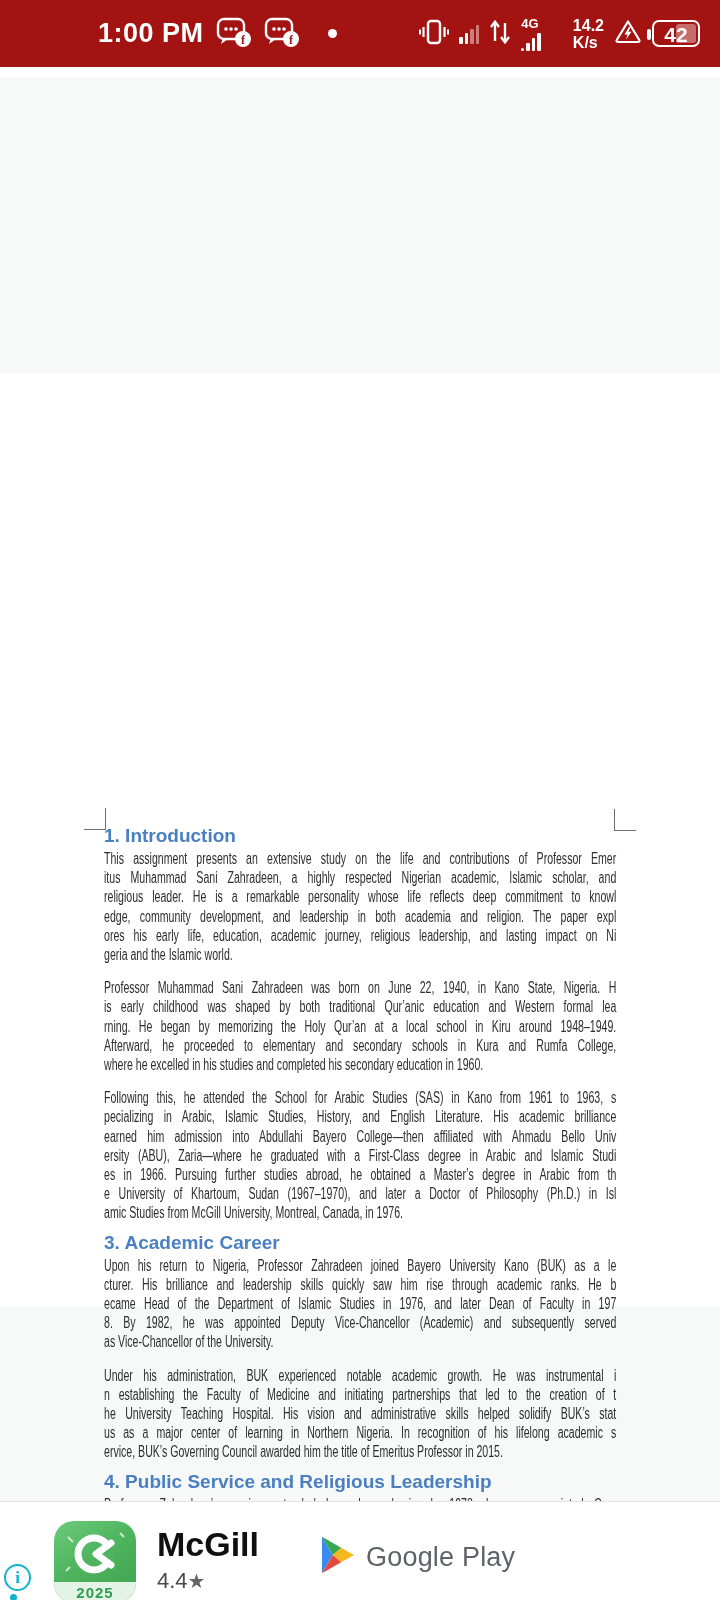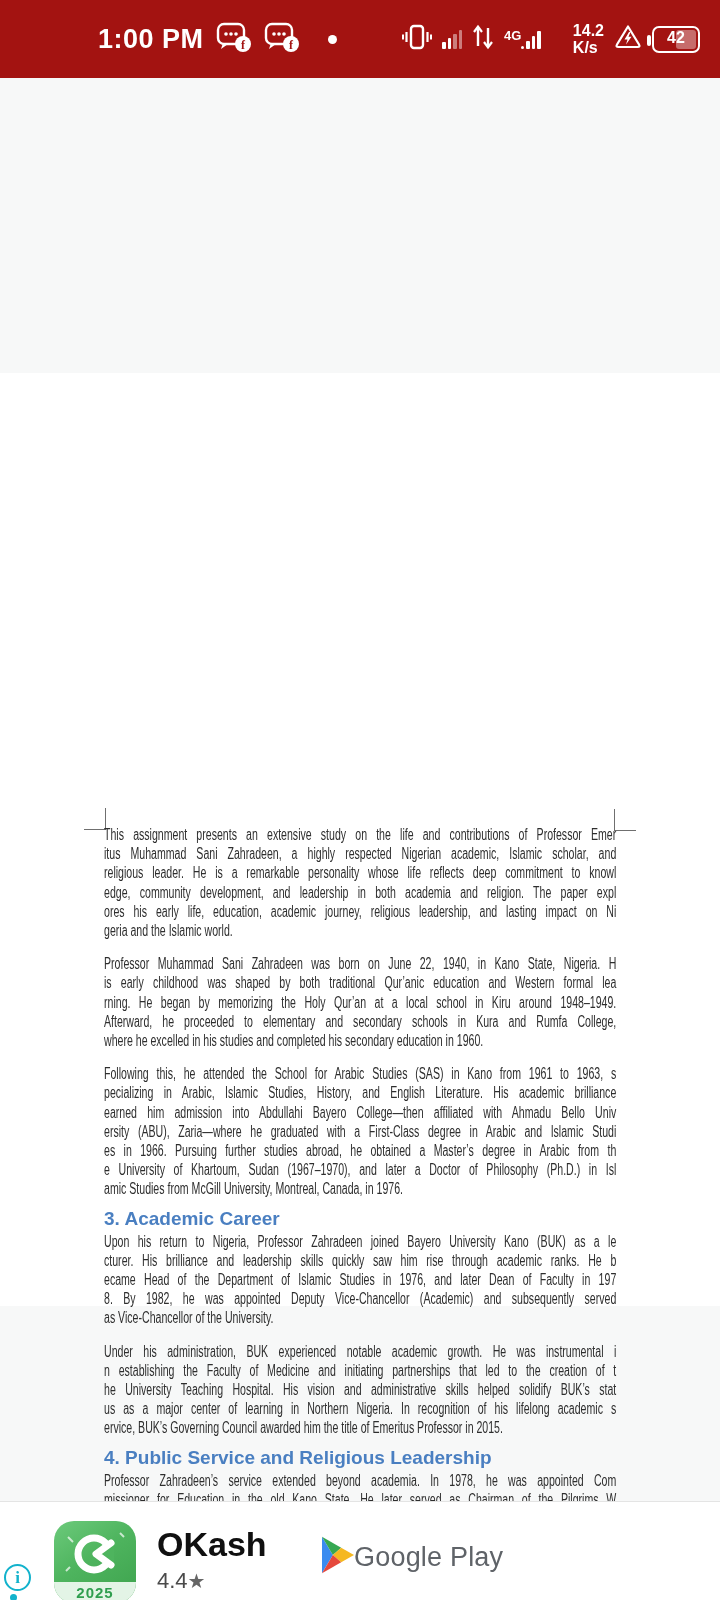--- a/index.html
+++ b/index.html
@@ -5,38 +5,38 @@
   html,body{margin:0;padding:0;background:#ffffff;}
   *{box-sizing:border-box;}
   .screen{
     position:relative;width:720px;height:1600px;margin:0 auto;
     background:#ffffff;overflow:hidden;
     font-family:"Liberation Sans", sans-serif;
   }
 
   
   .status-bar{
-    position:absolute;top:0;left:0;width:720px;height:78px;
+    position:absolute;top:0;left:0;width:720px;height:67px;
     background:#a31311;display:flex;align-items:center;
     color:#fff;
   }
   .sb-left{display:flex;align-items:center;gap:12px;margin-left:98px;}
   .sb-time{font-size:27px;font-weight:bold;letter-spacing:.5px;}
   .sb-right{display:flex;align-items:center;gap:10px;margin-left:auto;margin-right:20px;}
   .sb-dot{width:9px;height:9px;border-radius:50%;background:#fff;margin-left:16px;}
   .sig{display:flex;align-items:flex-end;gap:2px;height:20px;}
   .sig i{display:block;width:3.5px;background:#fff;border-radius:1px;}
   .sig i.dim{background:rgba(255,255,255,.45);}
-  .sig2wrap{display:flex;flex-direction:row;align-items:flex-start;line-height:1;}
+  .sig2wrap{display:flex;flex-direction:column;align-items:flex-start;line-height:1;}
   .g4{font-size:13px;font-weight:bold;margin-bottom:1px;margin-left:0px;}
   .speed{font-size:16px;font-weight:bold;line-height:17px;text-align:left;margin-left:22px;}
   .battery{position:relative;width:48px;height:27px;border:2.5px solid #fff;border-radius:7px;}
   .battery .nub{position:absolute;left:-7px;top:7px;width:4px;height:11px;background:#fff;border-radius:2px;}
   .battery .fill{position:absolute;right:2px;top:2px;bottom:2px;width:46%;background:rgba(255,255,255,.38);border-radius:3px;}
-  .battery .lvl{position:absolute;left:0;right:0;top:1px;text-align:center;font-size:16px;font-weight:bold;color:#fff;}
+  .battery .lvl{position:absolute;left:0;right:0;top:1px;text-align:center;font-size:21px;font-weight:bold;color:#fff;}
 
   
   .bg-strip{position:absolute;left:0;width:720px;background:#f7f8f8;}
   .bg-strip.top{top:78px;height:295px;}
   .bg-strip.bottom{top:1306px;height:195px;}
 
   
   .doc-page{position:absolute;left:0;top:373px;width:720px;height:933px;background:#ffffff;}
   .cmark{position:absolute;width:22px;height:22px;border:0 solid #6f6f6f;}
   .cmark.tl{left:84px;top:435px;border-right-width:1.5px;border-bottom-width:1.5px;}
@@ -64,21 +64,21 @@
     display:flex;align-items:center;justify-content:center;}
   .info-dot{position:absolute;left:10px;top:92px;width:7px;height:7px;border-radius:50%;background:#12b2cc;}
   .okash-icon{position:absolute;left:54px;top:19px;width:82px;height:82px;border-radius:20px;
     background:linear-gradient(145deg,#6cca7b 0%,#4eb45e 45%,#3da24d 100%);overflow:hidden;}
   .okash-strip{position:absolute;left:0;bottom:0;width:82px;height:21px;background:#e3f4e6;
     display:flex;align-items:center;justify-content:center;font-size:15px;font-weight:bold;color:#2f9e4f;letter-spacing:1px;}
   .app-name{position:absolute;left:157px;top:24px;font-size:34px;font-weight:bold;color:#101010;line-height:36px;}
   .rating-row{position:absolute;left:157px;top:66px;display:flex;align-items:center;}
   .rating-val{font-size:22px;color:#4a4a4a;}
   .rating-star{font-size:20px;color:#666;}
-  .play-logo{position:absolute;left:322px;top:34px;display:flex;align-items:center;}
+  .play-logo{position:absolute;left:322px;top:34px;display:flex;align-items:center;gap:12px;}
   .play-word{font-size:27px;color:#5f6368;letter-spacing:.2px;}
   .install-btn{position:absolute;left:528px;top:22px;width:160px;height:66px;border-radius:33px;
     background:#1b5fe0;border:none;color:#fff;font-size:29px;font-family:"Liberation Sans",sans-serif;
     display:flex;align-items:center;justify-content:center;cursor:pointer;}
 </style>
 </head>
 <body>
 
 <div class="screen">
 
@@ -170,20 +170,21 @@
 
   <div class="bg-strip top"></div>
   <div class="bg-strip bottom"></div>
 
   <section class="doc-page">
     <span class="cmark tl"></span>
     <span class="cmark tr"></span>
     <span class="cmark bl"></span>
     <span class="cmark br"></span>
     <div class="doc-text">
+        <div class="doc-heading">1. Introduction</div>
         <div class="para">
           <div class="line">This assignment presents an extensive study on the life and contributions of Professor Emer</div>
           <div class="line">itus Muhammad Sani Zahradeen, a highly respected Nigerian academic, Islamic scholar, and</div>
           <div class="line">religious leader. He is a remarkable personality whose life reflects deep commitment to knowl</div>
           <div class="line">edge, community development, and leadership in both academia and religion. The paper expl</div>
           <div class="line">ores his early life, education, academic journey, religious leadership, and lasting impact on Ni</div>
           <div class="line last">geria and the Islamic world.</div>
         </div>
         <div class="para">
           <div class="line">Professor Muhammad Sani Zahradeen was born on June 22, 1940, in Kano State, Nigeria. H</div>
@@ -235,21 +236,21 @@
         <circle cx="40" cy="33" r="16" fill="none" stroke="#fff" stroke-width="7"></circle>
         <polygon points="60,18 60,48 40,33" fill="#4eb45e"></polygon>
         <path d="M57 22 L42 33 L57 44" fill="none" stroke="#fff" stroke-width="7" stroke-linecap="round" stroke-linejoin="round"></path>
         <line x1="14" y1="16" x2="19" y2="21" stroke="rgba(255,255,255,.7)" stroke-width="2"></line>
         <line x1="66" y1="12" x2="70" y2="16" stroke="rgba(255,255,255,.7)" stroke-width="2"></line>
         <line x1="12" y1="50" x2="16" y2="46" stroke="rgba(255,255,255,.7)" stroke-width="2"></line>
       </svg>
       <span class="okash-strip">2025</span>
     </div>
 
-    <div class="app-name">OKash</div>
+    <div class="app-name">McGill</div>
     <div class="rating-row">
       <span class="rating-val">4.4</span>
       <span class="rating-star">★</span>
     </div>
 
     <div class="play-logo">
       <span>
         <svg width="32" height="38" viewBox="0 0 28 32">
           <polygon points="0,0 9.5,16 0,32" fill="#3a8bf0"></polygon>
           <polygon points="0,0 16.8,9.6 9.5,16" fill="#36a852"></polygon>

